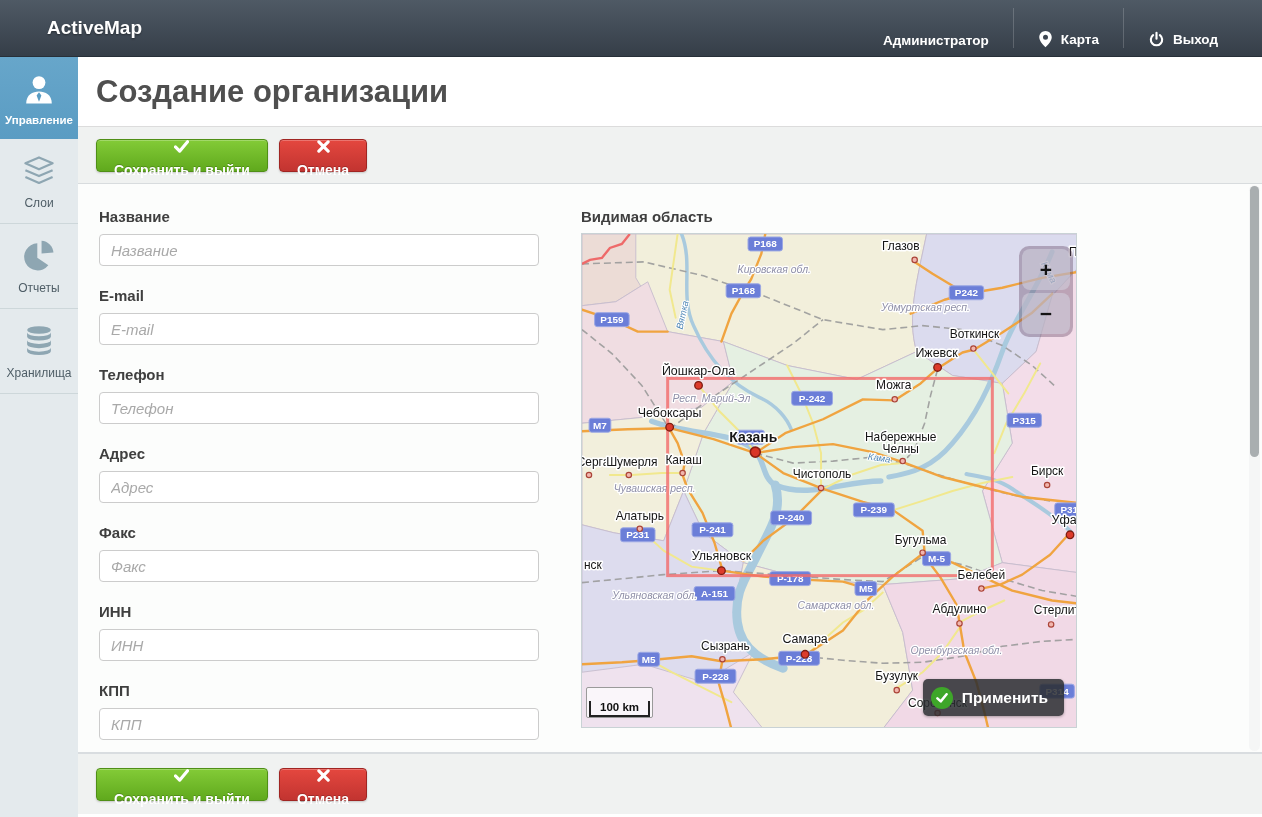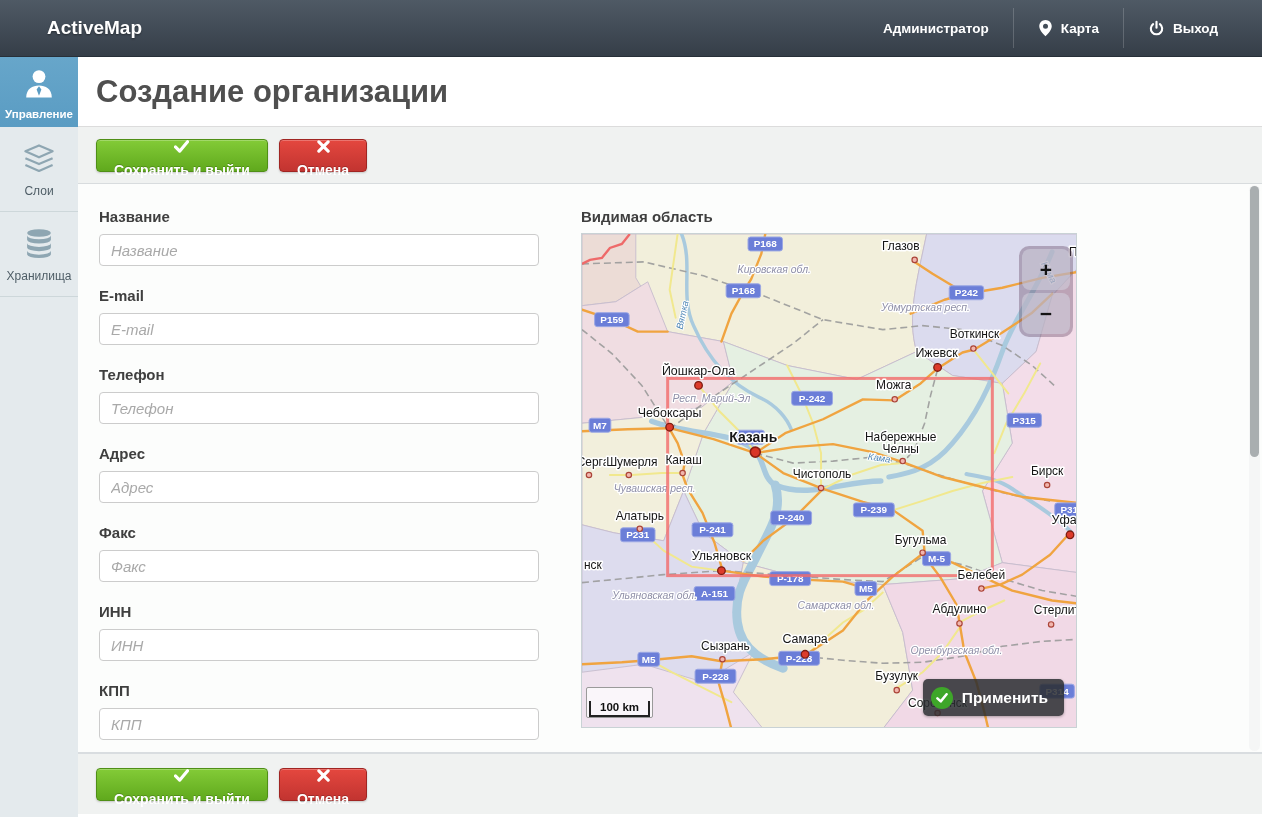--- a/index.html
+++ b/index.html
@@ -1,29 +1,29 @@
 <!DOCTYPE html>
 <html><head>
 <meta charset="utf-8">
 <style>
   * { margin:0; padding:0; box-sizing:border-box; }
   html,body { width:1262px; height:817px; overflow:hidden; font-family:"Liberation Sans", sans-serif; background:#fff; }
 
   
   .topbar { height:57px; background:linear-gradient(#4f5a65,#353e48); display:flex; align-items:center; justify-content:space-between; border-bottom:1px solid #272f38;padding-left:30px; }
   .brand { color:#fff; font-size:19px; font-weight:bold; margin-left:17px; text-shadow:0 1px 2px rgba(0,0,0,.4); }
-  .top-right { display:flex; align-items:center; margin-right:20px; }
+  .top-right { display:flex; align-items:flex-end; margin-right:20px; }
   .top-item { display:flex; align-items:center; gap:8px; color:#fff; font-size:13.5px; font-weight:bold; padding:0 24px; cursor:pointer; }
   .top-div { width:1px; height:40px; background:rgba(255,255,255,.18); }
 
   
   .layout { display:flex; height:760px; }
   .sidebar { width:78px; background:#e4eaed; flex:none; }
   .side-item { display:flex; flex-direction:column; align-items:center; justify-content:center; gap:7px; cursor:pointer; }
-  .side-item.active { height:70px; background:linear-gradient(#67a6ca,#5a9cc3); }
+  .side-item.active { height:82px; background:linear-gradient(#67a6ca,#5a9cc3); }
   .side-item.active .side-label { color:#fff; font-weight:bold; font-size:11.5px; }
   .side-item.plain { height:85px; border-bottom:1px solid #cdd7da; }
   .side-label { font-size:12px; color:#4e5d66; }
   .side-ico { width:36px; height:36px; display:flex; align-items:center; justify-content:center; }
 
   main { flex:1; min-width:0; }
   .page-head { height:70px; background:#fff; border-bottom:1px solid #dcdcdc; display:flex; align-items:center; padding-left:18px; }
   .page-head h1 { font-size:31px; font-weight:bold; color:#4f4f4f; }
 
   .toolbar { height:57px; background:#f0f2f1; border-bottom:1px solid #d8dcde; display:flex; align-items:center; gap:11px; padding-left:18px; }
@@ -103,20 +103,29 @@
     </div>
     <div class="side-item plain">
       <span class="side-ico">
         <svg width="34" height="34" viewBox="0 0 40 40" fill="none" stroke="#8ea6b2" stroke-width="2.6" stroke-linejoin="round">
             <path d="M20,4 L36,11 L20,18 L4,11 Z"></path>
             <path d="M4,19 L20,26 L36,19"></path>
             <path d="M4,27 L20,34 L36,27"></path>
           </svg>
       </span>
       <span class="side-label">Слои</span>
+    </div>
+    <div class="side-item plain">
+      <span class="side-ico">
+        <svg width="34" height="34" viewBox="0 0 40 40">
+            <path d="M18,22 L18,5 A16,16 0 1 0 31,31 Z" fill="#8ea6b2"></path>
+            <path d="M23,17 L23,2 A15,15 0 0 1 37,16 Z" fill="#8ea6b2"></path>
+          </svg>
+      </span>
+      <span class="side-label">Отчеты</span>
     </div>
     <div class="side-item plain">
       <span class="side-ico">
         <svg width="34" height="34" viewBox="0 0 40 40" fill="#8ea6b2">
             <ellipse cx="20" cy="7" rx="14" ry="4.5"></ellipse>
             <path d="M6,10 a14,4.5 0 0 0 28,0 v5 a14,4.5 0 0 1 -28,0 Z"></path>
             <path d="M6,19 a14,4.5 0 0 0 28,0 v5 a14,4.5 0 0 1 -28,0 Z"></path>
             <path d="M6,28 a14,4.5 0 0 0 28,0 v4 a14,4.5 0 0 1 -28,0 Z"></path>
           </svg>
       </span>

